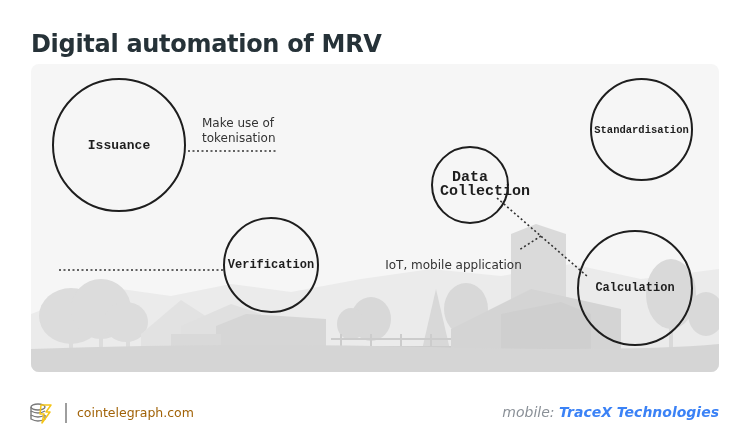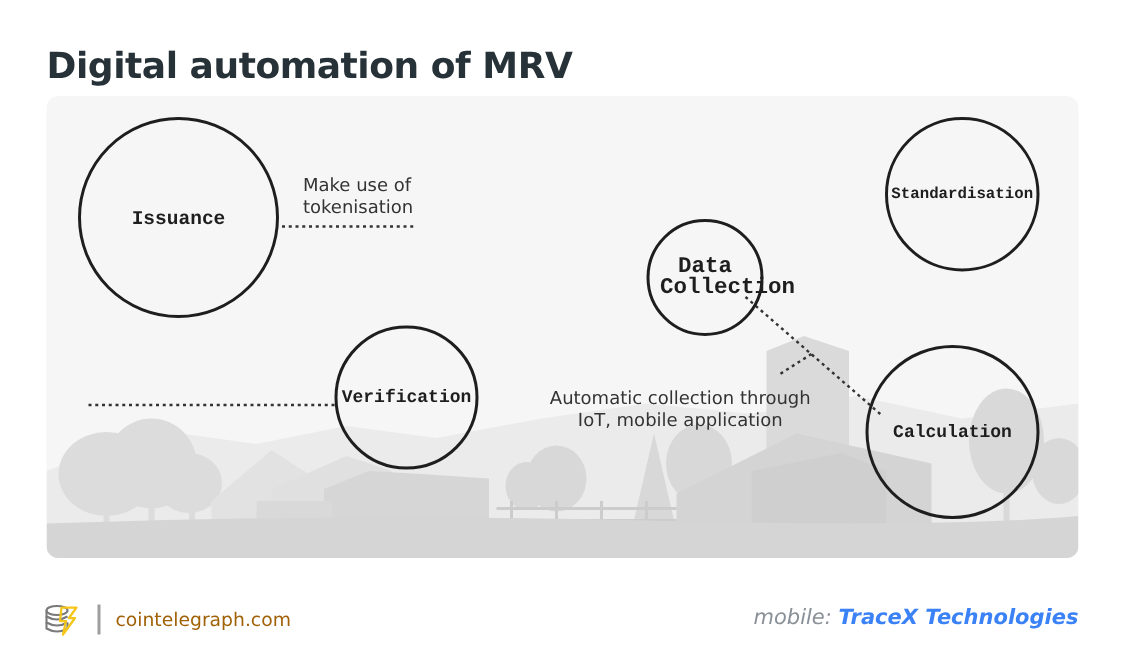--- a/index.html
+++ b/index.html
@@ -123,21 +123,20 @@
   </div>
   <div class="circle c-calc">
     <span>Calculation</span>
   </div>
 
   <div class="label l-token">
     <div>Make use of</div>
     <div>tokenisation</div>
   </div>
   <div class="label l-collect">
-    <div>Automatic collection through</div>
     <div>IoT, mobile application</div>
   </div>
 </div>
 
 <svg class="footer-logo" viewBox="0 0 24 22">
   <g fill="none" stroke="#7a7a7a" stroke-width="1.4">
     <ellipse cx="9" cy="5" rx="7" ry="3"></ellipse>
     <path d="M2 5 V9 Q9 13 16 9"></path>
     <path d="M2 9 V13 Q9 17 16 13"></path>
     <path d="M2 13 V17 Q9 21 16 17 V13"></path>

